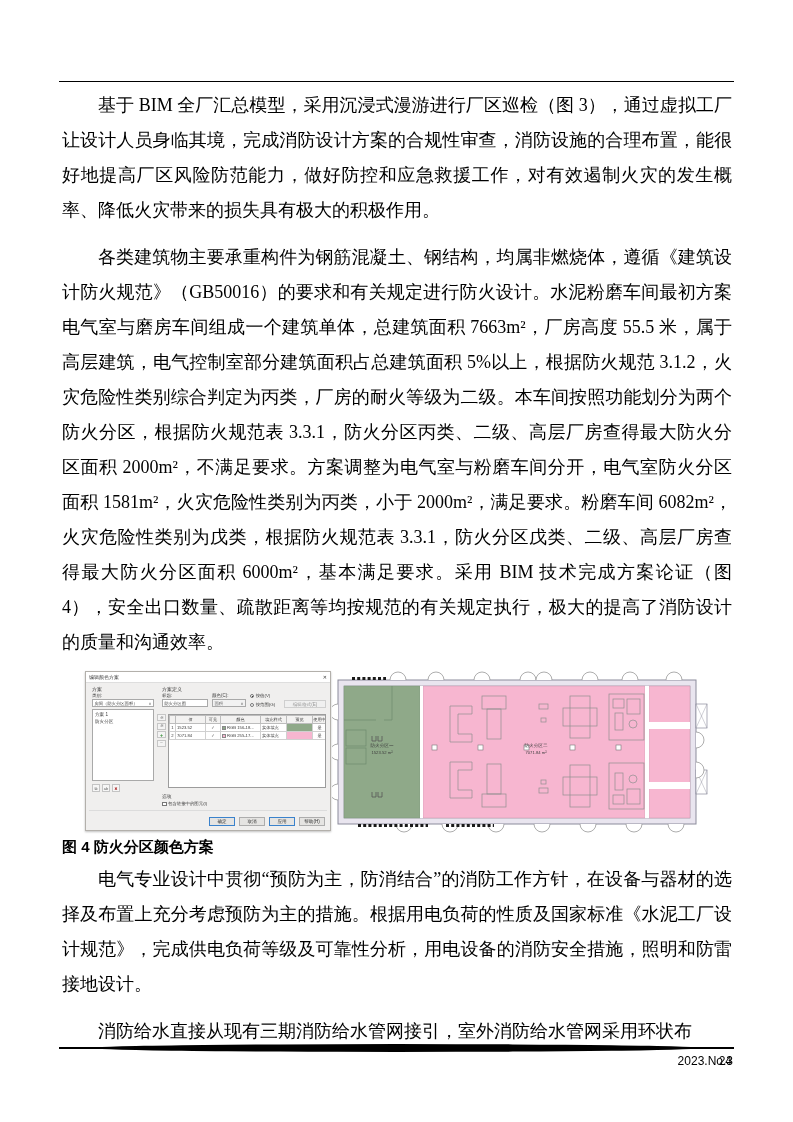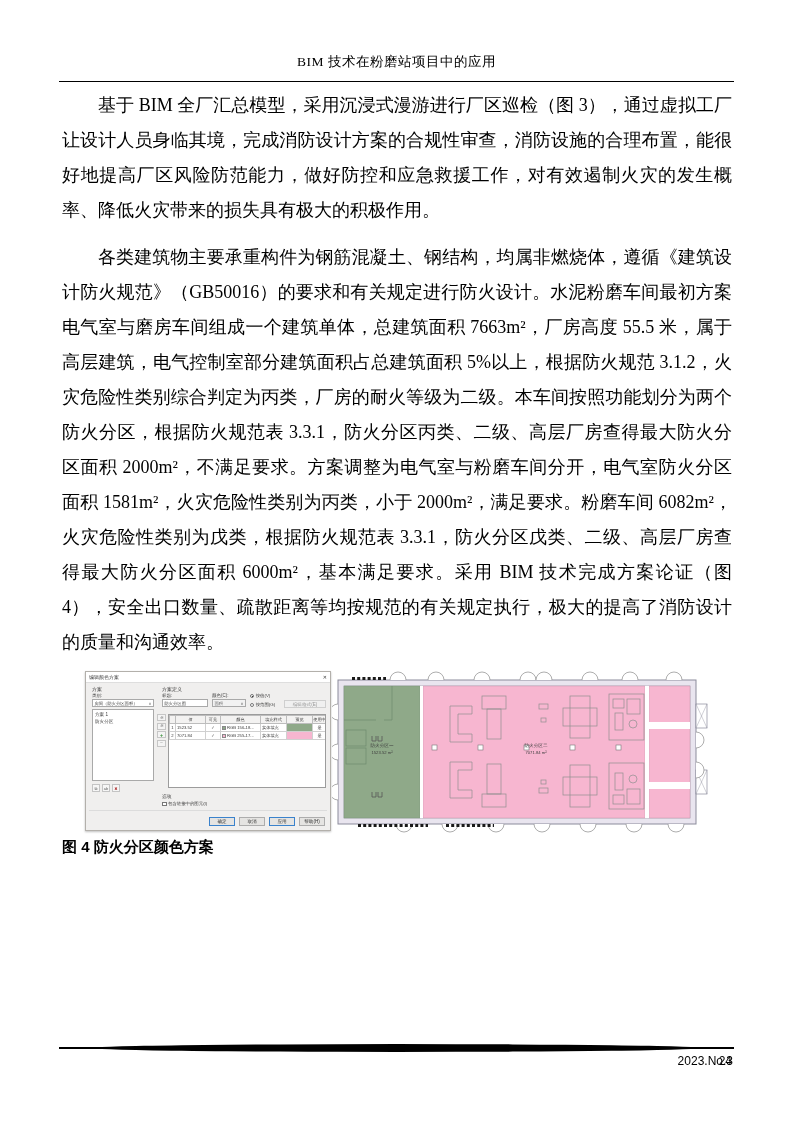--- a/index.html
+++ b/index.html
@@ -71,21 +71,20 @@
   .page-number { position:absolute; top:1054px; left:62px; width:670px; text-align:right;
     font-family:"Liberation Sans","DejaVu Sans",sans-serif; font-size:12px; }
   .issue { position:absolute; top:1054px; right:60px;
     font-family:"Liberation Sans","DejaVu Sans",sans-serif; font-size:12px; }
 </style>
 </head>
 <body>
 
 <div class="page">
 
-  <div class="header-title">BIM 技术在粉磨站项目中的应用</div>
   <div class="header-rule"></div>
 
   <div class="content">
     <p>基于 BIM 全厂汇总模型，采用沉浸式漫游进行厂区巡检（图 3），通过虚拟工厂让设计人员身临其境，完成消防设计方案的合规性审查，消防设施的合理布置，能很好地提高厂区风险防范能力，做好防控和应急救援工作，对有效遏制火灾的发生概率、降低火灾带来的损失具有极大的积极作用。</p>
     <p>各类建筑物主要承重构件为钢筋混凝土、钢结构，均属非燃烧体，遵循《建筑设计防火规范》（GB50016）的要求和有关规定进行防火设计。水泥粉磨车间最初方案电气室与磨房车间组成一个建筑单体，总建筑面积 7663m²，厂房高度 55.5 米，属于高层建筑，电气控制室部分建筑面积占总建筑面积 5%以上，根据防火规范 3.1.2，火灾危险性类别综合判定为丙类，厂房的耐火等级为二级。本车间按照功能划分为两个防火分区，根据防火规范表 3.3.1，防火分区丙类、二级、高层厂房查得最大防火分区面积 2000m²，不满足要求。方案调整为电气室与粉磨车间分开，电气室防火分区面积 1581m²，火灾危险性类别为丙类，小于 2000m²，满足要求。粉磨车间 6082m²，火灾危险性类别为戊类，根据防火规范表 3.3.1，防火分区戊类、二级、高层厂房查得最大防火分区面积 6000m²，基本满足要求。采用 BIM 技术完成方案论证（图 4），安全出口数量、疏散距离等均按规范的有关规定执行，极大的提高了消防设计的质量和沟通效率。</p>
   </div>
 
   <div class="figure">
 
     <div class="dlg">
@@ -284,20 +283,24 @@
         <text x="50" y="81" font-size="4.6">防火分区一</text>
         <text x="50" y="88" font-size="4.2">1523.52 m²</text>
         <text x="204" y="81" font-size="4.6">防火分区二</text>
         <text x="204" y="88" font-size="4.2">7071.84 m²</text>
       </g>
     </svg>
   </div>
 
   <div class="caption">图 4  防火分区颜色方案</div>
 
+  <div class="content2">
+    <p>电气专业设计中贯彻“预防为主，防消结合”的消防工作方针，在设备与器材的选择及布置上充分考虑预防为主的措施。根据用电负荷的性质及国家标准《水泥工厂设计规范》，完成供电负荷等级及可靠性分析，用电设备的消防安全措施，照明和防雷接地设计。</p>
+    <p>消防给水直接从现有三期消防给水管网接引，室外消防给水管网采用环状布</p>
+  </div>
 
   <div class="footer-rule">
     <div class="thin"></div>
       <div class="thick"></div>
   </div>
   <div class="page-number">24</div>
   <div class="issue">2023.No.3</div>
 
 </div>
 

